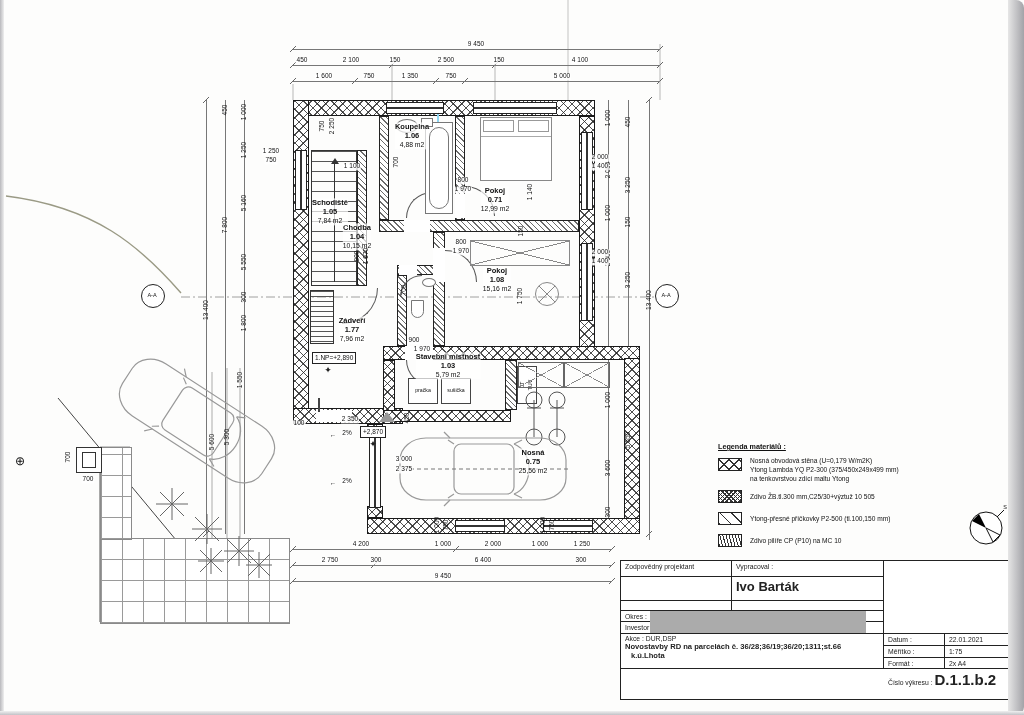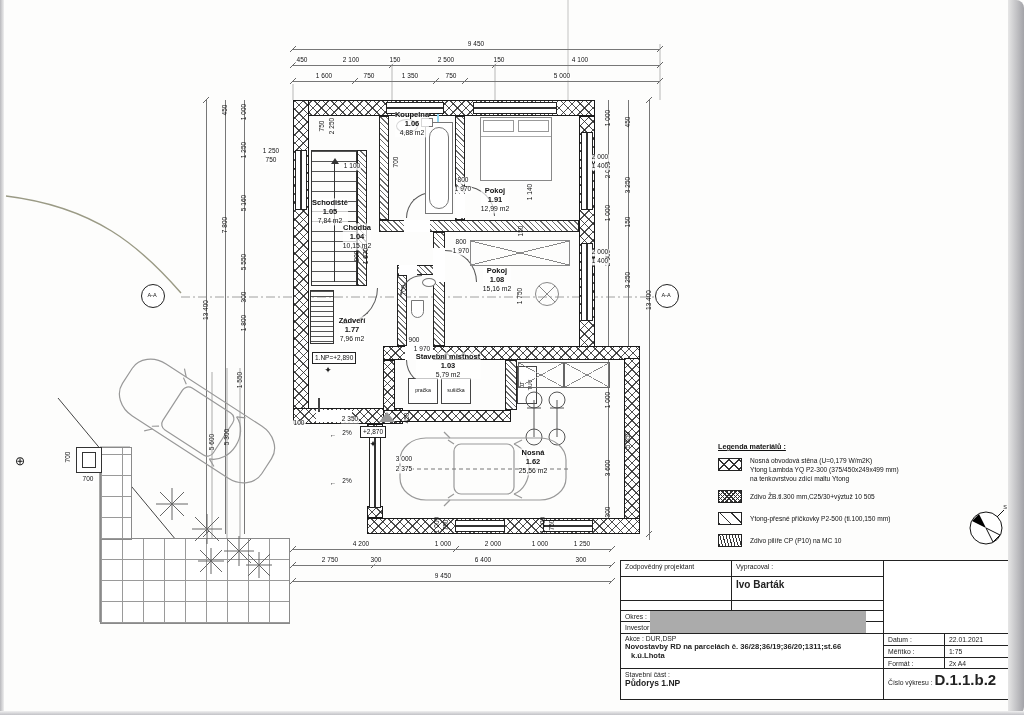--- a/index.html
+++ b/index.html
@@ -264,46 +264,46 @@
   <div class="abs" style="left:655px;top:284px;width:22px;height:22px;border:1px solid #222;border-radius:50%;background:#fff;"></div>
   <span class="dt" style="left:666px;top:296px;font-size:5.5px;background:none;">A-A</span>
 
   <div class="rl" style="left:352px;top:330px;">
     <b>Zádveří</b>
       <b>1.77</b>
       <i>7,96 m2</i>
   </div>
   <div class="rl" style="left:533px;top:462px;">
     <b>Nosná</b>
-      <b>1.62</b>
+      <b>0.75</b>
       <i>25,56 m2</i>
   </div>
   <div class="rl" style="left:448px;top:366px;">
     <b>Stavební místnost</b>
       <b>1.03</b>
       <i>5,79 m2</i>
   </div>
   <div class="rl" style="left:357px;top:237px;">
     <b>Chodba</b>
       <b>1.04</b>
       <i>10,15 m2</i>
   </div>
   <div class="rl" style="left:330px;top:212px;">
     <b>Schodiště</b>
       <b>1.05</b>
       <i>7,84 m2</i>
   </div>
-  <div class="rl" style="left:412px;top:124px;">
+  <div class="rl" style="left:412px;top:136px;">
     <b>Koupelna</b>
       <b>1.06</b>
       <i>4,88 m2</i>
   </div>
   <div class="rl" style="left:495px;top:200px;">
     <b>Pokoj</b>
-      <b>1.91</b>
+      <b>0.71</b>
       <i>12,99 m2</i>
   </div>
   <div class="rl" style="left:497px;top:280px;">
     <b>Pokoj</b>
       <b>1.08</b>
       <i>15,16 m2</i>
   </div>
 
   <div class="box" style="left:312px;top:352px;">1.NP=+2,890</div>
   <div class="box" style="left:360px;top:426px;">+2,870</div>
@@ -423,33 +423,29 @@
     <path d="M22 24 L8 17 L15 10 Z" fill="#000"></path>
     <path d="M22 24 L36 31 L29 38 Z" fill="none" stroke="#111"></path>
     <line x1="33" y1="13" x2="40" y2="6" stroke="#111"></line>
   </svg>
   <span class="dt" style="left:1005px;top:508px;font-size:5.5px;background:none;">S</span>
 
   <div class="abs" style="left:620px;top:560px;width:390px;height:140px;border:1.5px solid #222;background:#fff;box-sizing:border-box;">
     <div class="tbcell" style="left:0;top:0;width:111px;height:16px;"><span class="tbl">Zodpovědný projektant</span></div>
     <div class="tbcell" style="left:111px;top:0;width:152px;height:16px;"><span class="tbl">Vypracoval :</span></div>
     <div class="tbcell" style="left:0;top:16px;width:111px;height:24px;"></div>
-    <div class="tbcell" style="left:111px;top:16px;width:152px;height:24px;"><b style="font-size:10px;">Ivo Barták</b></div>
+    <div class="tbcell" style="left:111px;top:16px;width:152px;height:24px;"><b style="font-size:13px;">Ivo Barták</b></div>
     <div class="tbcell" style="left:0;top:40px;width:111px;height:10px;"></div>
     <div class="tbcell" style="left:111px;top:40px;width:152px;height:10px;"></div>
     <div class="tbcell" style="left:0;top:50px;width:263px;height:11px;"><span class="tbl">Okres :</span></div>
     <div class="tbcell" style="left:0;top:61px;width:263px;height:12px;"><span class="tbl">Investor :</span></div>
     <div class="tbcell" style="left:0;top:73px;width:263px;height:35px;padding:1px 4px;">
       <span class="tbl">Akce : DUR,DSP</span><br>
       <b style="font-size:7.6px;">Novostavby RD na parcelách č. 36/28;36/19;36/20;1311;st.66</b><br>
       <b style="font-size:7.6px;padding-left:6px;">k.ú.Lhota</b>
-    </div>
-    <div class="tbcell" style="left:0;top:108px;width:263px;height:30px;border-bottom:none;">
-      <span class="tbl">Stavební část :</span><br>
-      <b style="font-size:8.5px;">Půdorys 1.NP</b>
     </div>
     <div class="tbcell" style="left:263px;top:0;width:125px;height:73px;border-right:none;"></div>
     <div class="tbcell" style="left:263px;top:73px;width:61px;height:12px;"><span class="tbl">Datum :</span></div>
     <div class="tbcell" style="left:324px;top:73px;width:64px;height:12px;border-right:none;"><span class="tbl">22.01.2021</span></div>
     <div class="tbcell" style="left:263px;top:85px;width:61px;height:12px;"><span class="tbl">Měřítko :</span></div>
     <div class="tbcell" style="left:324px;top:85px;width:64px;height:12px;border-right:none;"><span class="tbl">1:75</span></div>
     <div class="tbcell" style="left:263px;top:97px;width:61px;height:11px;"><span class="tbl">Formát :</span></div>
     <div class="tbcell" style="left:324px;top:97px;width:64px;height:11px;border-right:none;"><span class="tbl">2x A4</span></div>
     <div class="tbcell" style="left:263px;top:108px;width:125px;height:30px;border-right:none;border-bottom:none;">
       <span class="tbl">Číslo výkresu :</span>

